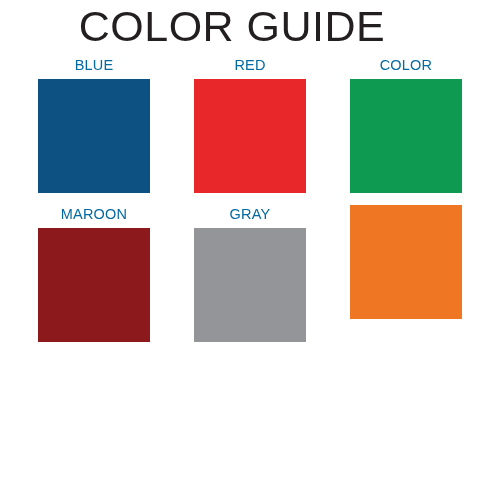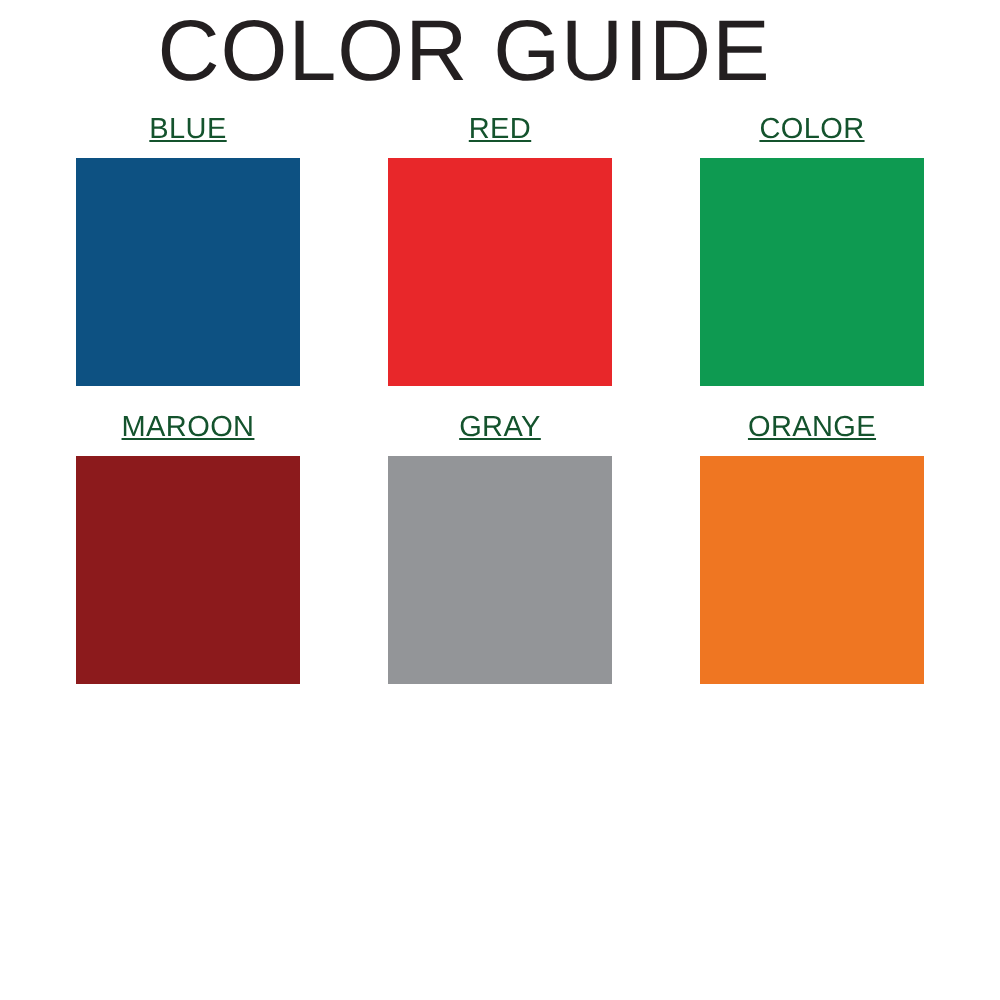--- a/index.html
+++ b/index.html
@@ -47,29 +47,28 @@
   }
   .cell {
     width: 112px;
     display: flex;
     flex-direction: column;
     align-items: center;
   }
   .swatch-label {
     font-size: 14.5px;
     font-weight: 400;
-    color: #14532d;
+    color: #0369a1;
     letter-spacing: 0.2px;
     line-height: 18px;
     height: 18px;
     margin-bottom: 5px;
     white-space: nowrap;
     text-align: center;
     font-family: "Liberation Sans", sans-serif;
-    text-decoration: underline;
   }
   .swatch {
     width: 112px;
     height: 114px;
     display: block;
   }
 </style>
 </head>
 <body style="background: rgb(255, 255, 255);">
 
@@ -101,18 +100,17 @@
       <div class="swatch-label">MAROON</div>
       <div class="swatch" style="background-color: rgb(140, 26, 28);"></div>
     </div>
 
     <div class="cell">
       <div class="swatch-label">GRAY</div>
       <div class="swatch" style="background-color: rgb(147, 149, 152);"></div>
     </div>
 
     <div class="cell">
-      <div class="swatch-label">ORANGE</div>
       <div class="swatch" style="background-color: rgb(239, 118, 34);"></div>
     </div>
 
   </div>
 </div>
 
 </body></html>

